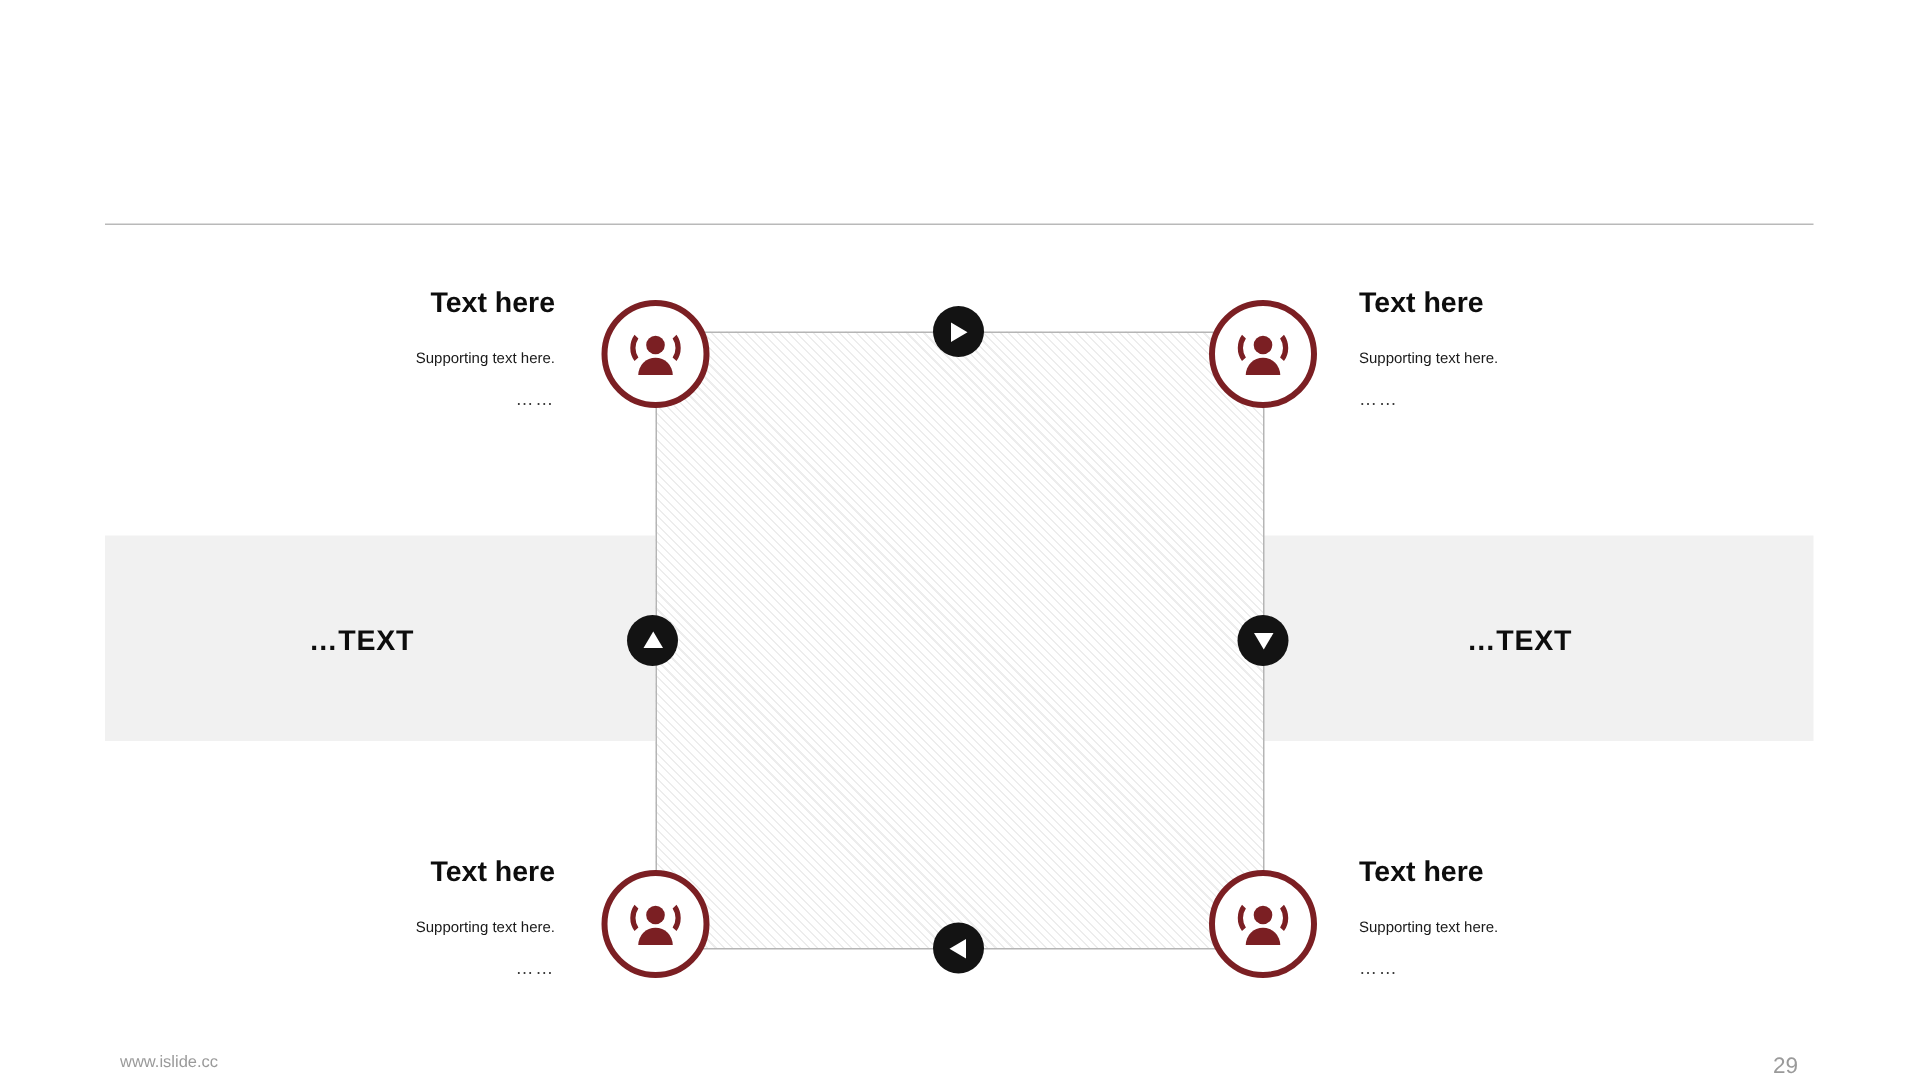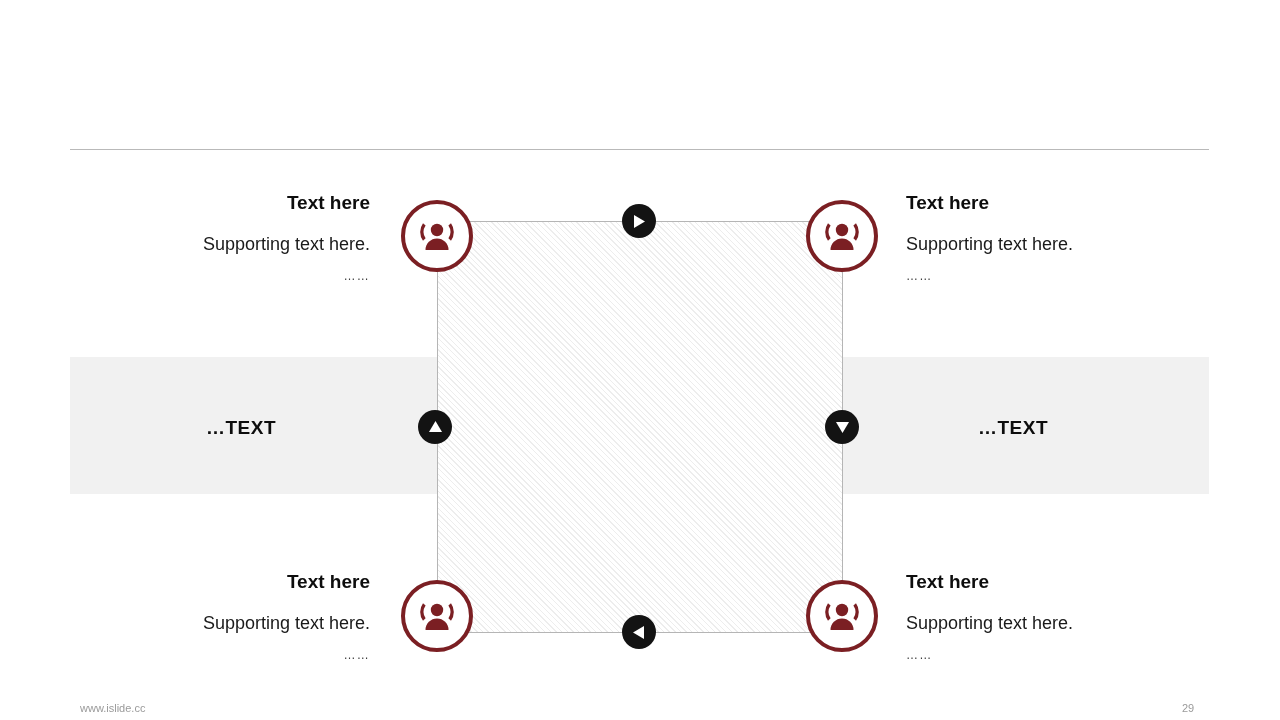--- a/index.html
+++ b/index.html
@@ -115,21 +115,21 @@
 
   .tb-title {
     font-size: 19px;
     font-weight: bold;
     color: #0d0d0d;
     line-height: 1.2;
     margin: 0 0 18px 0;
     white-space: nowrap;
   }
   .tb-support {
-    font-size: 18px;
+    font-size: 10px;
     color: #1a1a1a;
     line-height: 1.3;
     margin: 0 0 14px 0;
     white-space: nowrap;
   }
   .tb-dots {
     font-size: 12px;
     color: #3a3a3a;
     letter-spacing: 1.2px;
     line-height: 1;
@@ -159,21 +159,21 @@
     left: 80px;
     top: 658px;
     font-size: 11px;
     color: #9a9a9a;
     text-align: right;
   }
   .footer-page {
     position: absolute;
     left: 1182px;
     top: 658px;
-    font-size: 11px;
+    font-size: 15px;
     color: #9a9a9a;
   }
 </style>
 </head>
 <body>
 
 <div class="slide">
 
   <div class="top-rule"></div>
 

